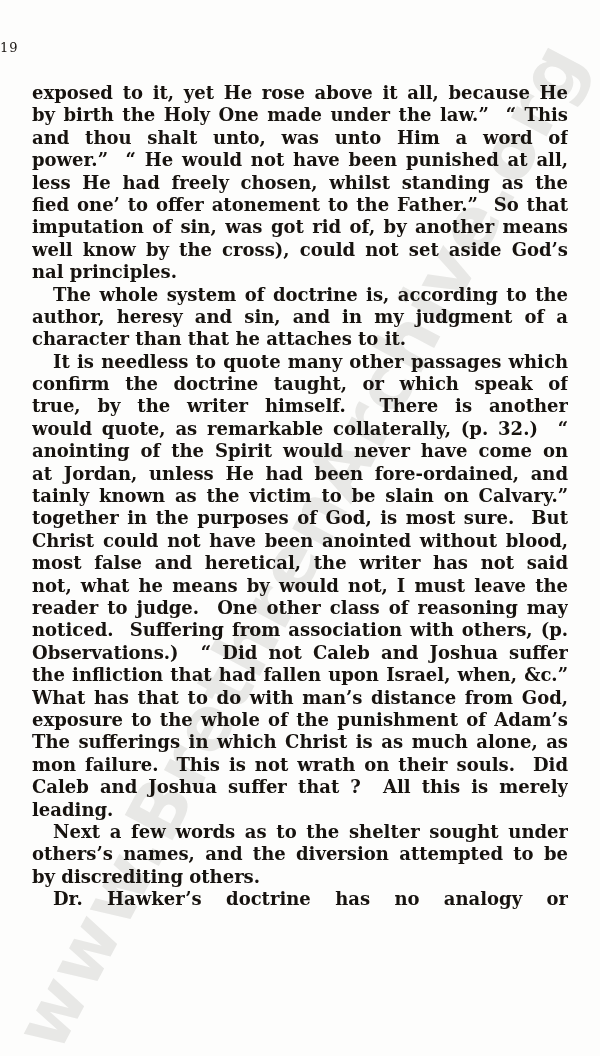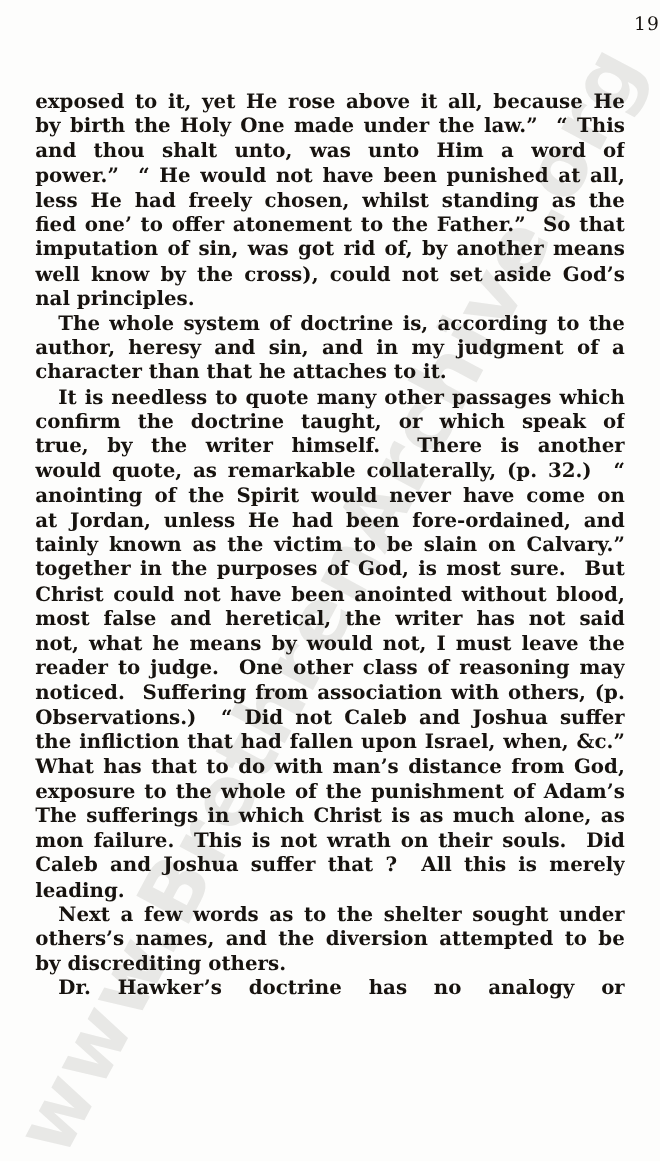--- a/index.html
+++ b/index.html
@@ -26,25 +26,25 @@
     font-weight: bold;
     font-size: 74px;
     letter-spacing: 2px;
     white-space: nowrap;
     color: rgba(105, 105, 98, 0.14);
     z-index: 0;
     user-select: none;
   }
   .page-number {
     position: absolute;
-    top: 12px;
+    top: 40px;
     left: 0;
     width: 100%;
-    text-align: right;
-    font-size: 17px;
+    text-align: left;
+    font-size: 13px;
     letter-spacing: 1px;
     z-index: 1;
   }
   .text-block {
     position: absolute;
     left: 32px;
     top: 82px;
     width: 536px;
     z-index: 1;
   }

